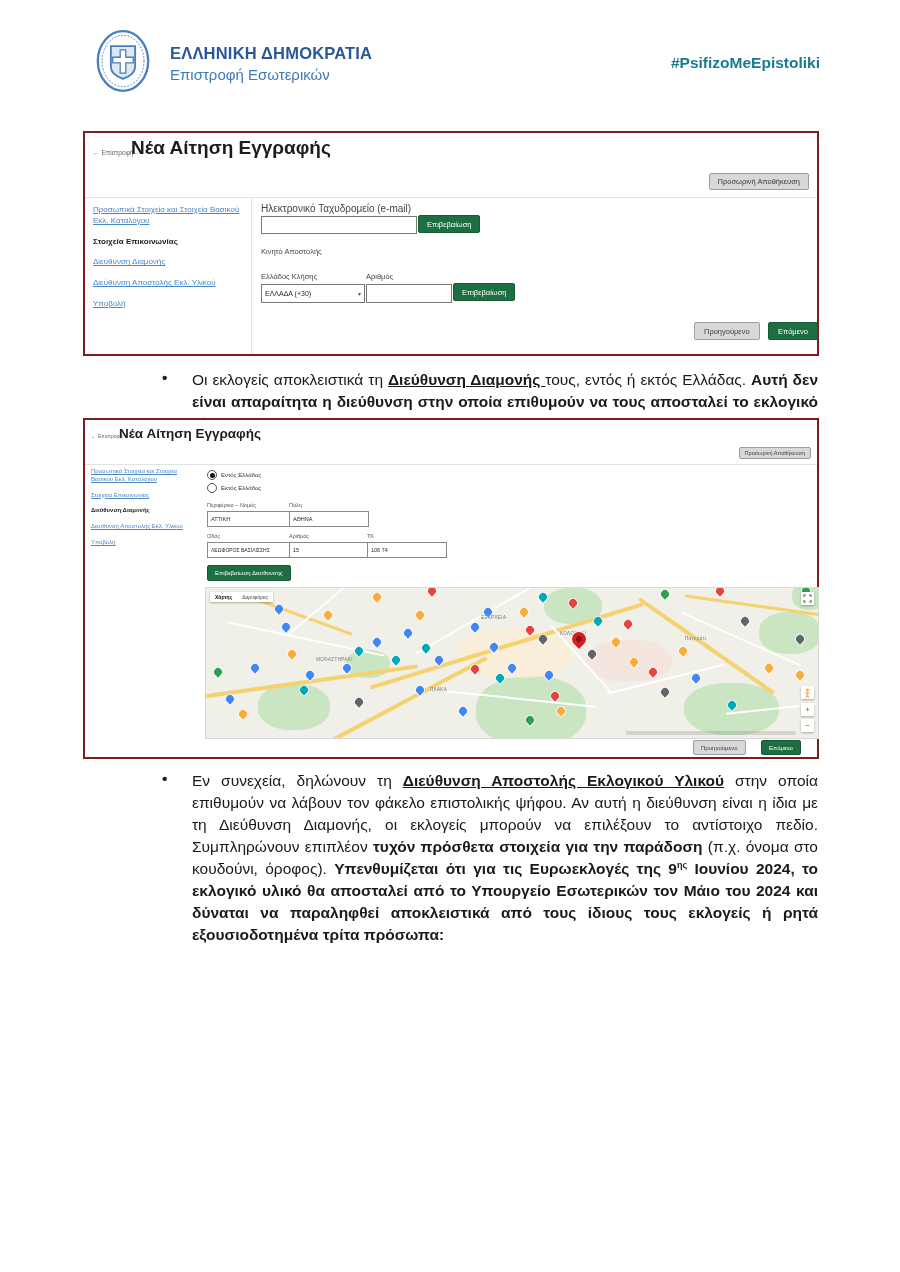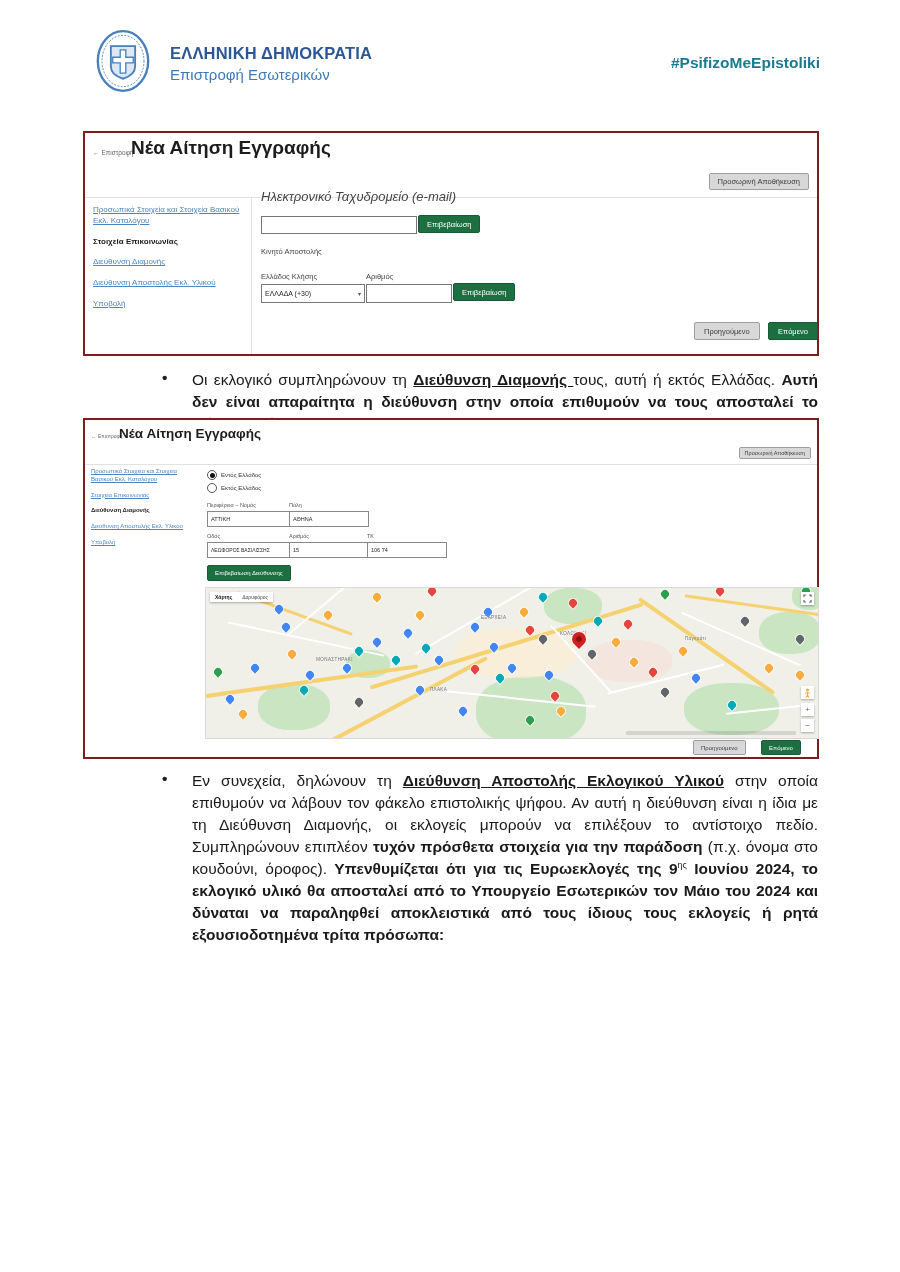--- a/index.html
+++ b/index.html
@@ -30,21 +30,21 @@
   .slink{display:block;color:#4a86c5;text-decoration:underline;cursor:pointer;}
   .slink.active{color:#1d1d1d;font-weight:700;text-decoration:none;}
 
   
   .shot1 .back{left:8px;top:16px;font-size:6.5px;}
   .shot1 .title{position:absolute;left:46px;top:4px;font-size:19px;font-weight:700;color:#1c1c1c;margin:0;}
   .shot1 .temp-save{right:8px;top:40px;height:17px;padding:0 8px;font-size:7.5px;}
   .shot1 .side{position:absolute;left:8px;top:72px;width:152px;font-size:8px;line-height:1.35;}
   .shot1 .side .slink{margin-bottom:10px;}
   .shot1 .vdiv{left:166px;top:64px;bottom:0;}
-  .shot1 .email-lbl{left:176px;top:56px;font-size:13px;font-style:italic;}
+  .shot1 .email-lbl{left:176px;top:70px;font-size:10px;}
   .shot1 .email-input{left:176px;top:83px;width:148px;height:16px;font-size:7px;}
   .shot1 .email-btn{left:333px;top:82px;height:18px;padding:0 8px;font-size:7.5px;}
   .shot1 .mobile-lbl{left:176px;top:114px;font-size:7.5px;}
   .shot1 .dial-lbl{left:176px;top:139px;font-size:7.5px;}
   .shot1 .num-lbl{left:281px;top:139px;font-size:7.5px;}
   .shot1 .select{left:176px;top:151px;width:96px;height:17px;font-size:7px;justify-content:space-between;}
   .shot1 .num-input{left:281px;top:151px;width:78px;height:17px;font-size:7px;}
   .shot1 .confirm2{left:368px;top:150px;height:18px;padding:0 8px;font-size:7.5px;}
   .shot1 .prev{left:609px;top:189px;height:18px;padding:0 9px;font-size:7.5px;}
   .shot1 .next{left:683px;top:189px;height:18px;padding:0 9px;font-size:7.5px;}
@@ -85,21 +85,21 @@
           justify-content:center;box-shadow:0 1px 2px rgba(0,0,0,.3);cursor:pointer;z-index:5;
           font-size:8px;color:#666;line-height:1;}
   .attr-bar{position:absolute;right:22px;bottom:3px;width:170px;height:4px;background:rgba(90,90,90,.18);border-radius:1px;}
 
   
   .bullet{position:absolute;left:162px;width:656px;display:flex;}
   .bullet .dot{width:10px;font-size:15.5px;font-weight:700;margin-right:20px;}
   .bullet .txt{flex:1;font-size:15.5px;line-height:1.42;text-align:justify;color:#1a1a1a;}
   .b{font-weight:700;}
   .bu{font-weight:700;text-decoration:underline;}
-  .bullet sup{font-size:9px;font-weight:400;}
+  .bullet sup{font-size:9px;font-weight:700;}
 
   .pagenum{position:absolute;left:800px;top:1176px;font-size:14.5px;color:#1a1a1a;}
 </style>
 </head>
 <body>
 
 <div class="page">
 
   <div class="doc-header">
     <div class="logo">
@@ -146,21 +146,21 @@
     </div>
     <div class="input num-input"></div>
     <button class="btn green confirm2">Επιβεβαίωση</button>
 
     <button class="btn gray prev">Προηγούμενο</button>
     <button class="btn green next">Επόμενο</button>
   </section>
 
   <div class="bullet" style="top:369px">
     <span class="dot">•</span>
-    <p class="txt" style="margin:0"><span>Οι εκλογικό συμπληρώνουν τη </span><span class="bu">Διεύθυνση Διαμονής </span><span>τους, αυτή ή εκτός Ελλάδας. </span><span class="b">Αυτή δεν είναι απαραίτητα η διεύθυνση στην οποία επιθυμούν να τους αποσταλεί το εκλογικό υλικό:</span></p>
+    <p class="txt" style="margin:0"><span>Οι εκλογείς αποκλειστικά τη </span><span class="bu">Διεύθυνση Διαμονής </span><span>τους, εντός ή εκτός Ελλάδας. </span><span class="b">Αυτή δεν είναι απαραίτητα η διεύθυνση στην οποία επιθυμούν να τους αποσταλεί το εκλογικό υλικό:</span></p>
   </div>
 
   <section class="shot shot2">
     <a class="back">
       <span>←</span>
       <span>Επιστροφή</span>
     </a>
     <h2 class="title">Νέα Αίτηση Εγγραφής</h2>
     <button class="btn gray temp-save">Προσωρινή Αποθήκευση</button>
     <div class="hdiv" style="top:44px"></div>

